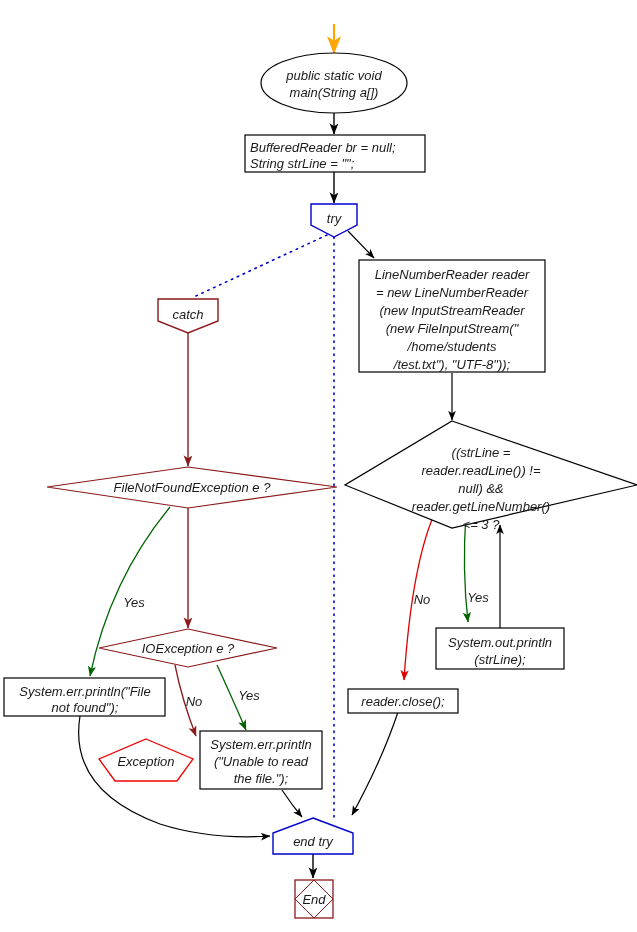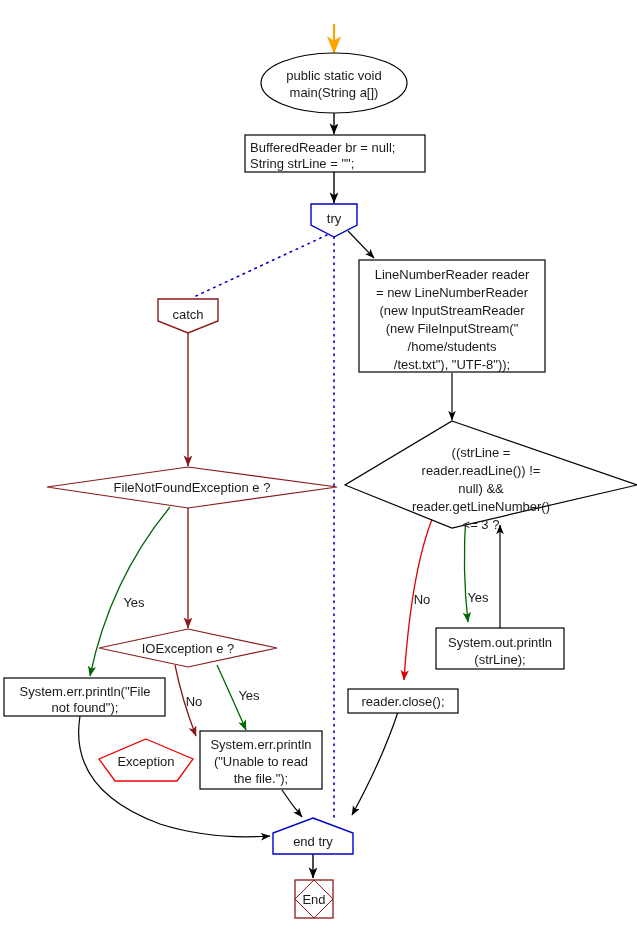--- a/index.html
+++ b/index.html
@@ -10,20 +10,21 @@
   body {
     width: 637px;
     height: 932px;
     font-family: "Liberation Sans", sans-serif;
     overflow: hidden;
   }
   #flowchart-root {
     position: relative;
     width: 600px;
     height: 932px;
+    font-style: italic;
   }
   svg.chart-canvas {
     display: block;
     width: 637px;
     height: 932px;
   }
   text {
     font-family: "Liberation Sans", sans-serif;
     font-size: 13px;
     fill: #1a1a1a;

